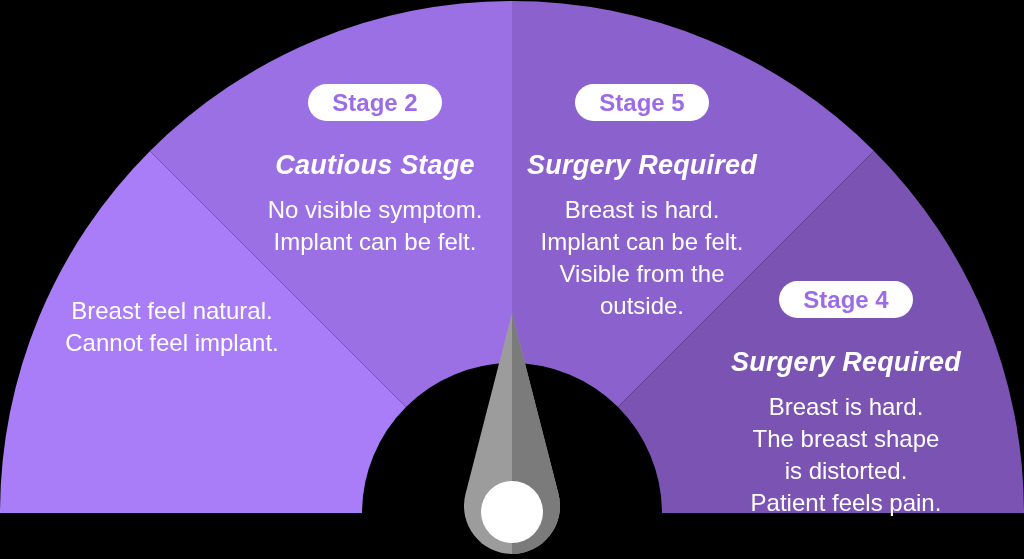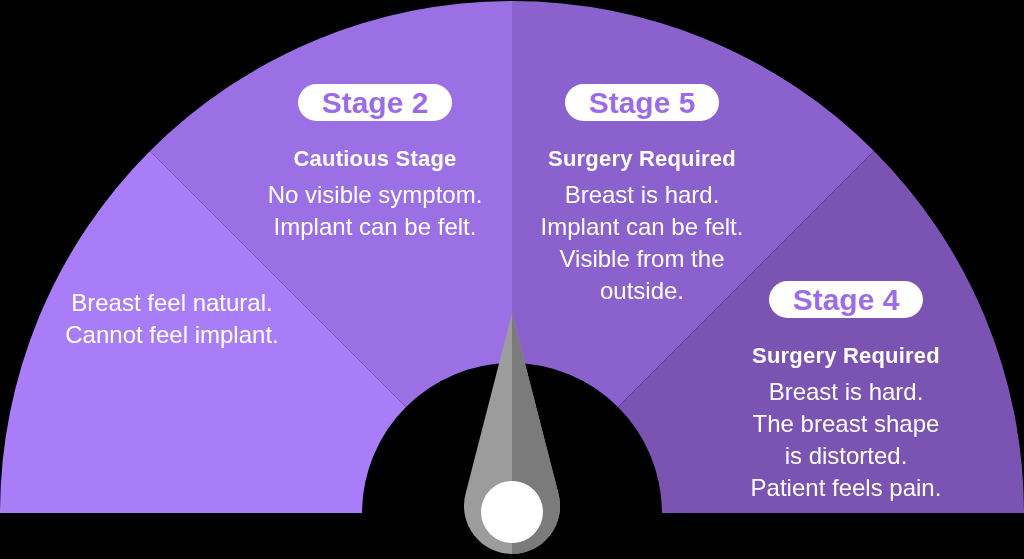--- a/index.html
+++ b/index.html
@@ -35,34 +35,35 @@
     position: absolute;
     width: 250px;
     text-align: center;
     color: var(--text);
   }
   .stage-label .badge {
     display: inline-block;
     background: var(--badge-bg);
     color: var(--badge-text);
     font-weight: bold;
-    font-size: 30px;
+    font-size: 24px;
     line-height: 29px;
     padding: 4px 24px;
     border-radius: 20px;
   }
   .stage-label .title {
-    margin-top: 21px;
+    margin-top: 28px;
     font-weight: bold;
-    font-size: 22px;
+    font-size: 27px;
     line-height: 33px;
     letter-spacing: 0.2px;
+    font-style: italic;
   }
   .stage-label .body {
-    margin-top: 4px;
+    margin-top: 12px;
     font-size: 24px;
     line-height: 32px;
     white-space: pre-line;
   }
   .pos-1 { left: 47px;  top: 283px; }
   .pos-2 { left: 250px; top: 84px;  }
   .pos-3 { left: 517px; top: 84px;  }
   .pos-4 { left: 721px; top: 281px; }
 </style>
 </head>

